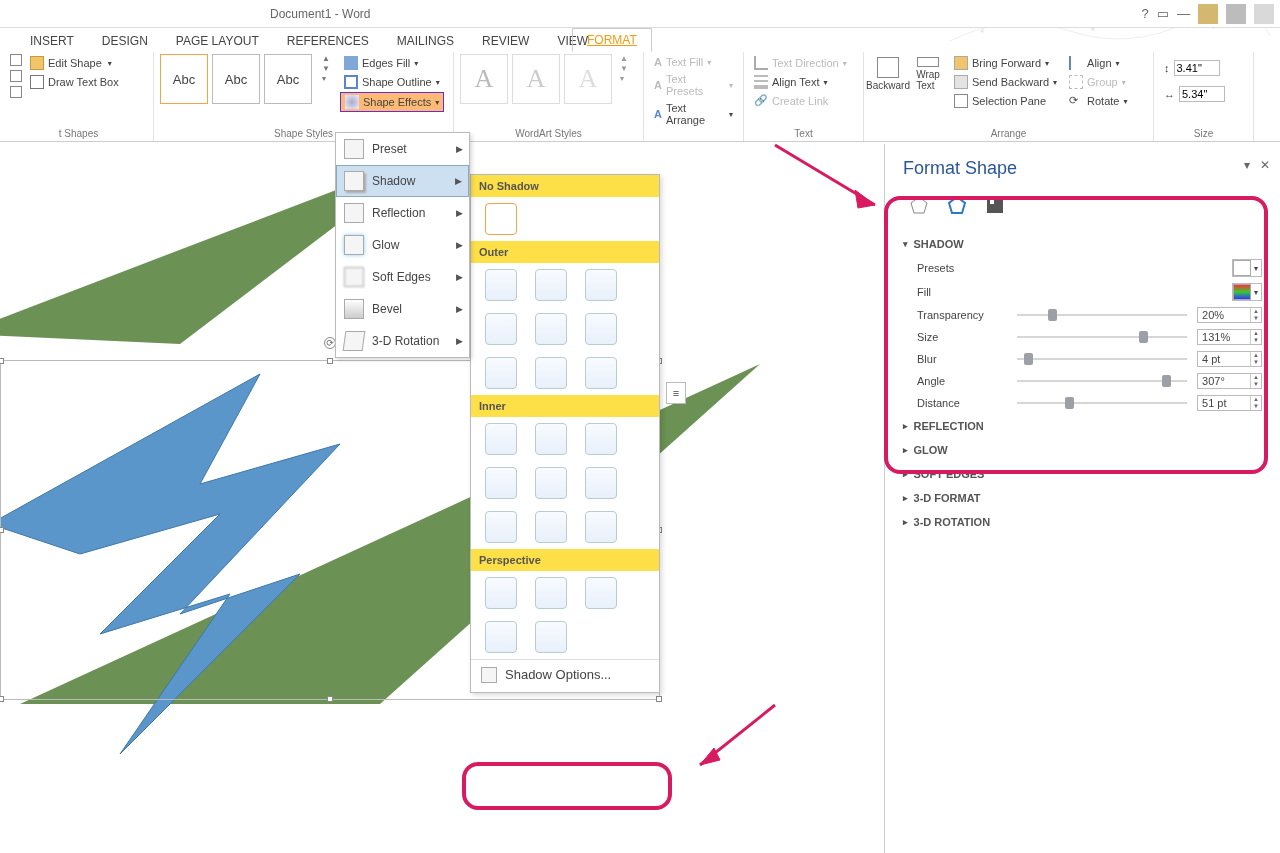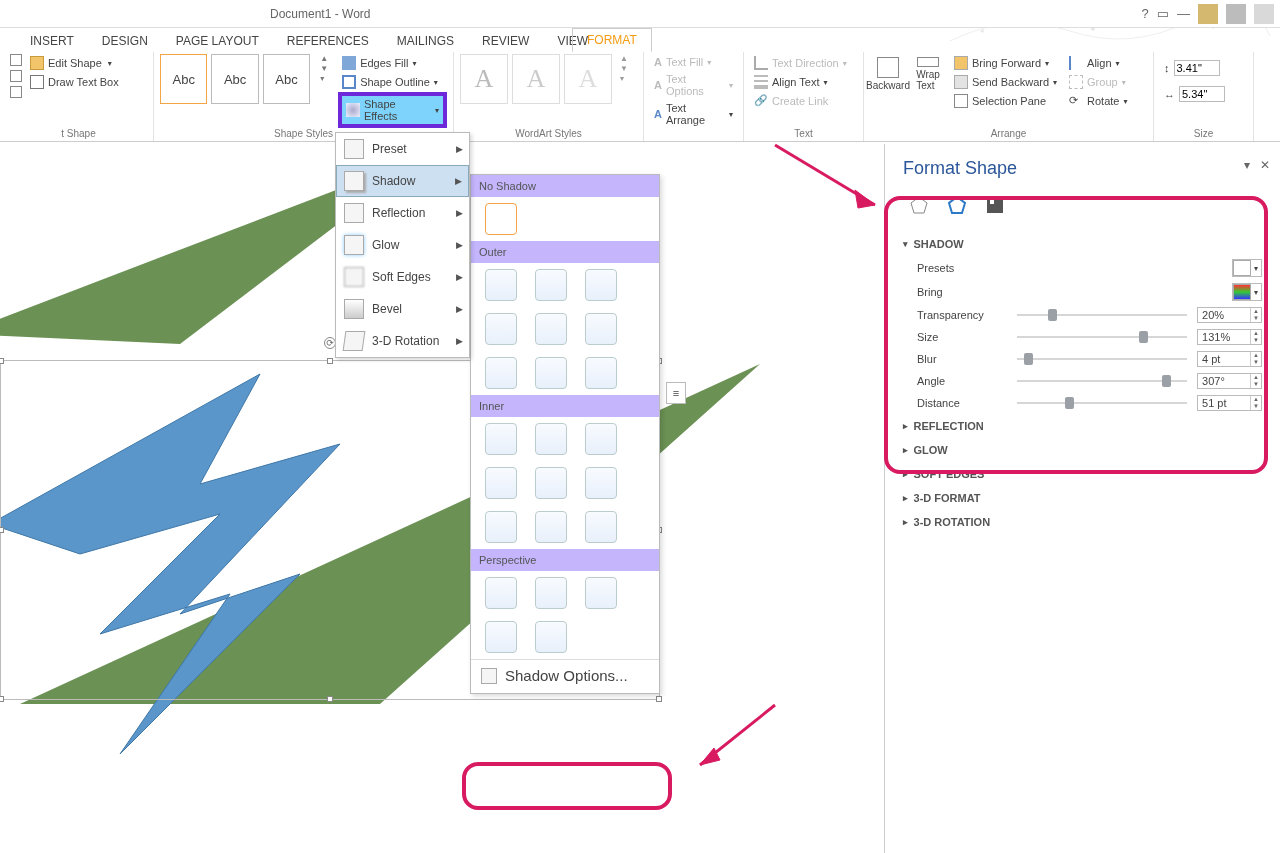--- a/index.html
+++ b/index.html
@@ -7,21 +7,21 @@
 
 
 .titlebar { height: 28px; display: flex; align-items: center; border-bottom: 1px solid #ddd; position: relative; background: #fff; }
 .title-left { position: absolute; left: 270px; font-size: 12px; color: #666; }
 .title-right { position: absolute; right: 6px; display: flex; gap: 8px; align-items: center; }
 .title-right span { font-size: 13px; color: #666; cursor: pointer; }
 
 
 .tabs { height: 24px; display: flex; align-items: flex-end; padding-left: 16px; gap: 0; font-size: 12px; position: relative; }
 .tab { padding: 4px 14px; color: #444; cursor: pointer; }
-.fmt-tab { position: absolute; left: 572px; border: 1px solid #ccc; border-bottom-color: #fff; padding: 4px 14px; color: #f39c12; }
+.fmt-tab { position: absolute; left: 572px; border: 1px solid #ccc; border-bottom-color: #fff; padding: 4px 14px; color: #f39c12; text-decoration: underline; }
 
 
 .ribbon { height: 90px; display: flex; border-bottom: 1px solid #ccc; background: #fff; padding-left: 4px; position: relative; }
 .group { border-right: 1px solid #e3e3e3; padding: 2px 6px 0; display: flex; flex-direction: column; position: relative; }
 .group-label { position: absolute; bottom: 2px; left: 0; right: 0; text-align: center; font-size: 10px; color: #777; }
 .group-items { flex: 1; display: flex; align-items: flex-start; gap: 4px; }
 .ritem { display: flex; align-items: center; gap: 4px; padding: 2px 4px; font-size: 11px; color: #444; cursor: pointer; }
 .ritem .icn { width: 14px; height: 14px; display: inline-block; }
 .stylebox { width: 48px; height: 50px; border: 1px solid #bbb; display: flex; align-items: center; justify-content: center; font-size: 13px; color: #444; background: #fff; }
 .stylebox.sel { border-color: #f3a447; }
@@ -32,25 +32,25 @@
 
 
 .fx-menu { position: absolute; left: 335px; top: 132px; width: 135px; background: #fff; border: 1px solid #bbb; box-shadow: 2px 2px 4px rgba(0,0,0,.15); z-index: 50; }
 .fx-item { display: flex; align-items: center; gap: 8px; padding: 6px 8px; font-size: 12px; cursor: pointer; position: relative; }
 .fx-item:hover,.fx-item.hi { background: #cde0f2; border: 1px solid #8ab; padding: 5px 7px; }
 .fx-item .chev { position: absolute; right: 6px; font-size: 9px; color: #555; }
 .fx-ibox { width: 20px; height: 20px; border: 1px solid #aaa; background: #f5f5f5; }
 
 
 .shadow-gallery { position: absolute; left: 470px; top: 174px; width: 190px; background: #fff; border: 1px solid #bbb; box-shadow: 2px 2px 5px rgba(0,0,0,.15); z-index: 40; padding-bottom: 2px; }
-.sg-head { background: #c4b5fd; padding: 5px 8px; font-weight: normal; font-size: 11px; color: #555; }
+.sg-head { background: #fde047; padding: 5px 8px; font-weight: bold; font-size: 11px; color: #555; }
 .sg-row { display: flex; gap: 18px; padding: 6px 14px; }
 .sg-row.single { padding-left: 14px; }
 .swatch { width: 32px; height: 32px; border: 1px solid #bcc; border-radius: 4px; background: linear-gradient(#f8fbff,#e8f0fb); cursor: pointer; }
-.sg-footer { padding: 7px 10px; display: flex; align-items: center; gap: 8px; font-size: 15px; cursor: pointer; }
+.sg-footer { padding: 7px 10px; display: flex; align-items: flex-start; gap: 8px; font-size: 13px; cursor: pointer; }
 .hl-outline { border: 4px solid #d81b60; border-radius: 16px; position: absolute; pointer-events: none; z-index: 60; }
 
 
 .canvas { position: absolute; left: 0; top: 144px; width: 884px; height: 700px; background: #fff; overflow: hidden; }
 .sel-box { position: absolute; border: 1px solid #bbb; }
 .sel-handle { width: 6px; height: 6px; background: #fff; border: 1px solid #888; position: absolute; }
 
 
 .pane { position: absolute; right: 0; top: 144px; width: 396px; bottom: 0; border-left: 1px solid #ccc; background: #fff; padding: 14px 18px 0; }
 .pane h2 { font-size: 18px; font-weight: normal; color: #2b579a; margin-bottom: 10px; }
@@ -130,21 +130,21 @@
             <span class="icn" style="background:#f3c56b;border:1px solid #c89b3a"></span>
             <span>Edit Shape</span>
             <span style="font-size:8px;margin-left:2px">▾</span>
           </div>
         <div class="ritem">
             <span class="icn" style="border:1px solid #777"></span>
             <span>Draw Text Box</span>
           </div>
       </div>
     </div>
-    <div class="group-label">t Shape</div>
+    <div class="group-label">t Shapes</div>
   </div>
 
   <div class="group" style="width:300px">
     <div class="group-items">
       <div class="stylebox sel">Abc</div>
       <div class="stylebox">Abc</div>
       <div class="stylebox">Abc</div>
       <div class="vcol" style="margin-left:6px; gap:1px; justify-content:center; font-size:8px; color:#777">
         <span>▲</span>
         <span>▼</span>
@@ -154,21 +154,21 @@
         <div class="ritem">
             <span class="icn" style="background:#7fa8d9"></span>
             <span>Edges Fill</span>
             <span style="font-size:8px">▾</span>
           </div>
         <div class="ritem">
             <span class="icn" style="border:2px solid #5a87c7"></span>
             <span>Shape Outline</span>
             <span style="font-size:8px">▾</span>
           </div>
-        <div class="ritem" style="background:#7dd3fc;border:4px solid #6d28d9">
+        <div class="ritem" style="background:#fdba74;border:1px solid #6d28d9">
             <span class="icn" style="background:radial-gradient(#aac,#eef)"></span>
             <span>Shape Effects</span>
             <span style="font-size:8px">▾</span>
           </div>
       </div>
     </div>
     <div class="group-label">Shape Styles</div>
   </div>
 
   <div class="group" style="width:190px">
@@ -188,21 +188,21 @@
   <div class="group" style="width:100px">
     <div class="group-items">
         <div class="vcol">
       <div class="ritem" style="color:#bbb">
             <span style="font-weight:bold">A</span>
             <span>Text Fill</span>
             <span style="font-size:8px">▾</span>
           </div>
       <div class="ritem" style="color:#bbb">
             <span style="font-weight:bold">A</span>
-            <span>Text Options</span>
+            <span>Text Presets</span>
             <span style="font-size:8px">▾</span>
           </div>
       <div class="ritem">
             <span style="font-weight:bold;color:#5a87c7">A</span>
             <span>Text Arrange</span>
             <span style="font-size:8px">▾</span>
           </div>
     </div>
       </div>
   </div>
@@ -452,21 +452,21 @@
 
   <div class="prop-row">
     <span class="lbl">Presets</span>
     <span style="flex:1"></span>
     <span class="spin-wrap">
         <span class="color-swatch" style="background:#fff"></span>
         <span style="font-size:8px;padding:0 3px">▾</span>
       </span>
   </div>
   <div class="prop-row">
-    <span class="lbl">Bring</span>
+    <span class="lbl">Fill</span>
     <span style="flex:1"></span>
     <span class="spin-wrap">
         <span class="color-swatch" style="background:linear-gradient(#f33,#3c3,#33f)"></span>
         <span style="font-size:8px;padding:0 3px">▾</span>
       </span>
   </div>
 
   <div class="prop-row">
     <span class="lbl">Transparency</span>
     <div class="slider">

